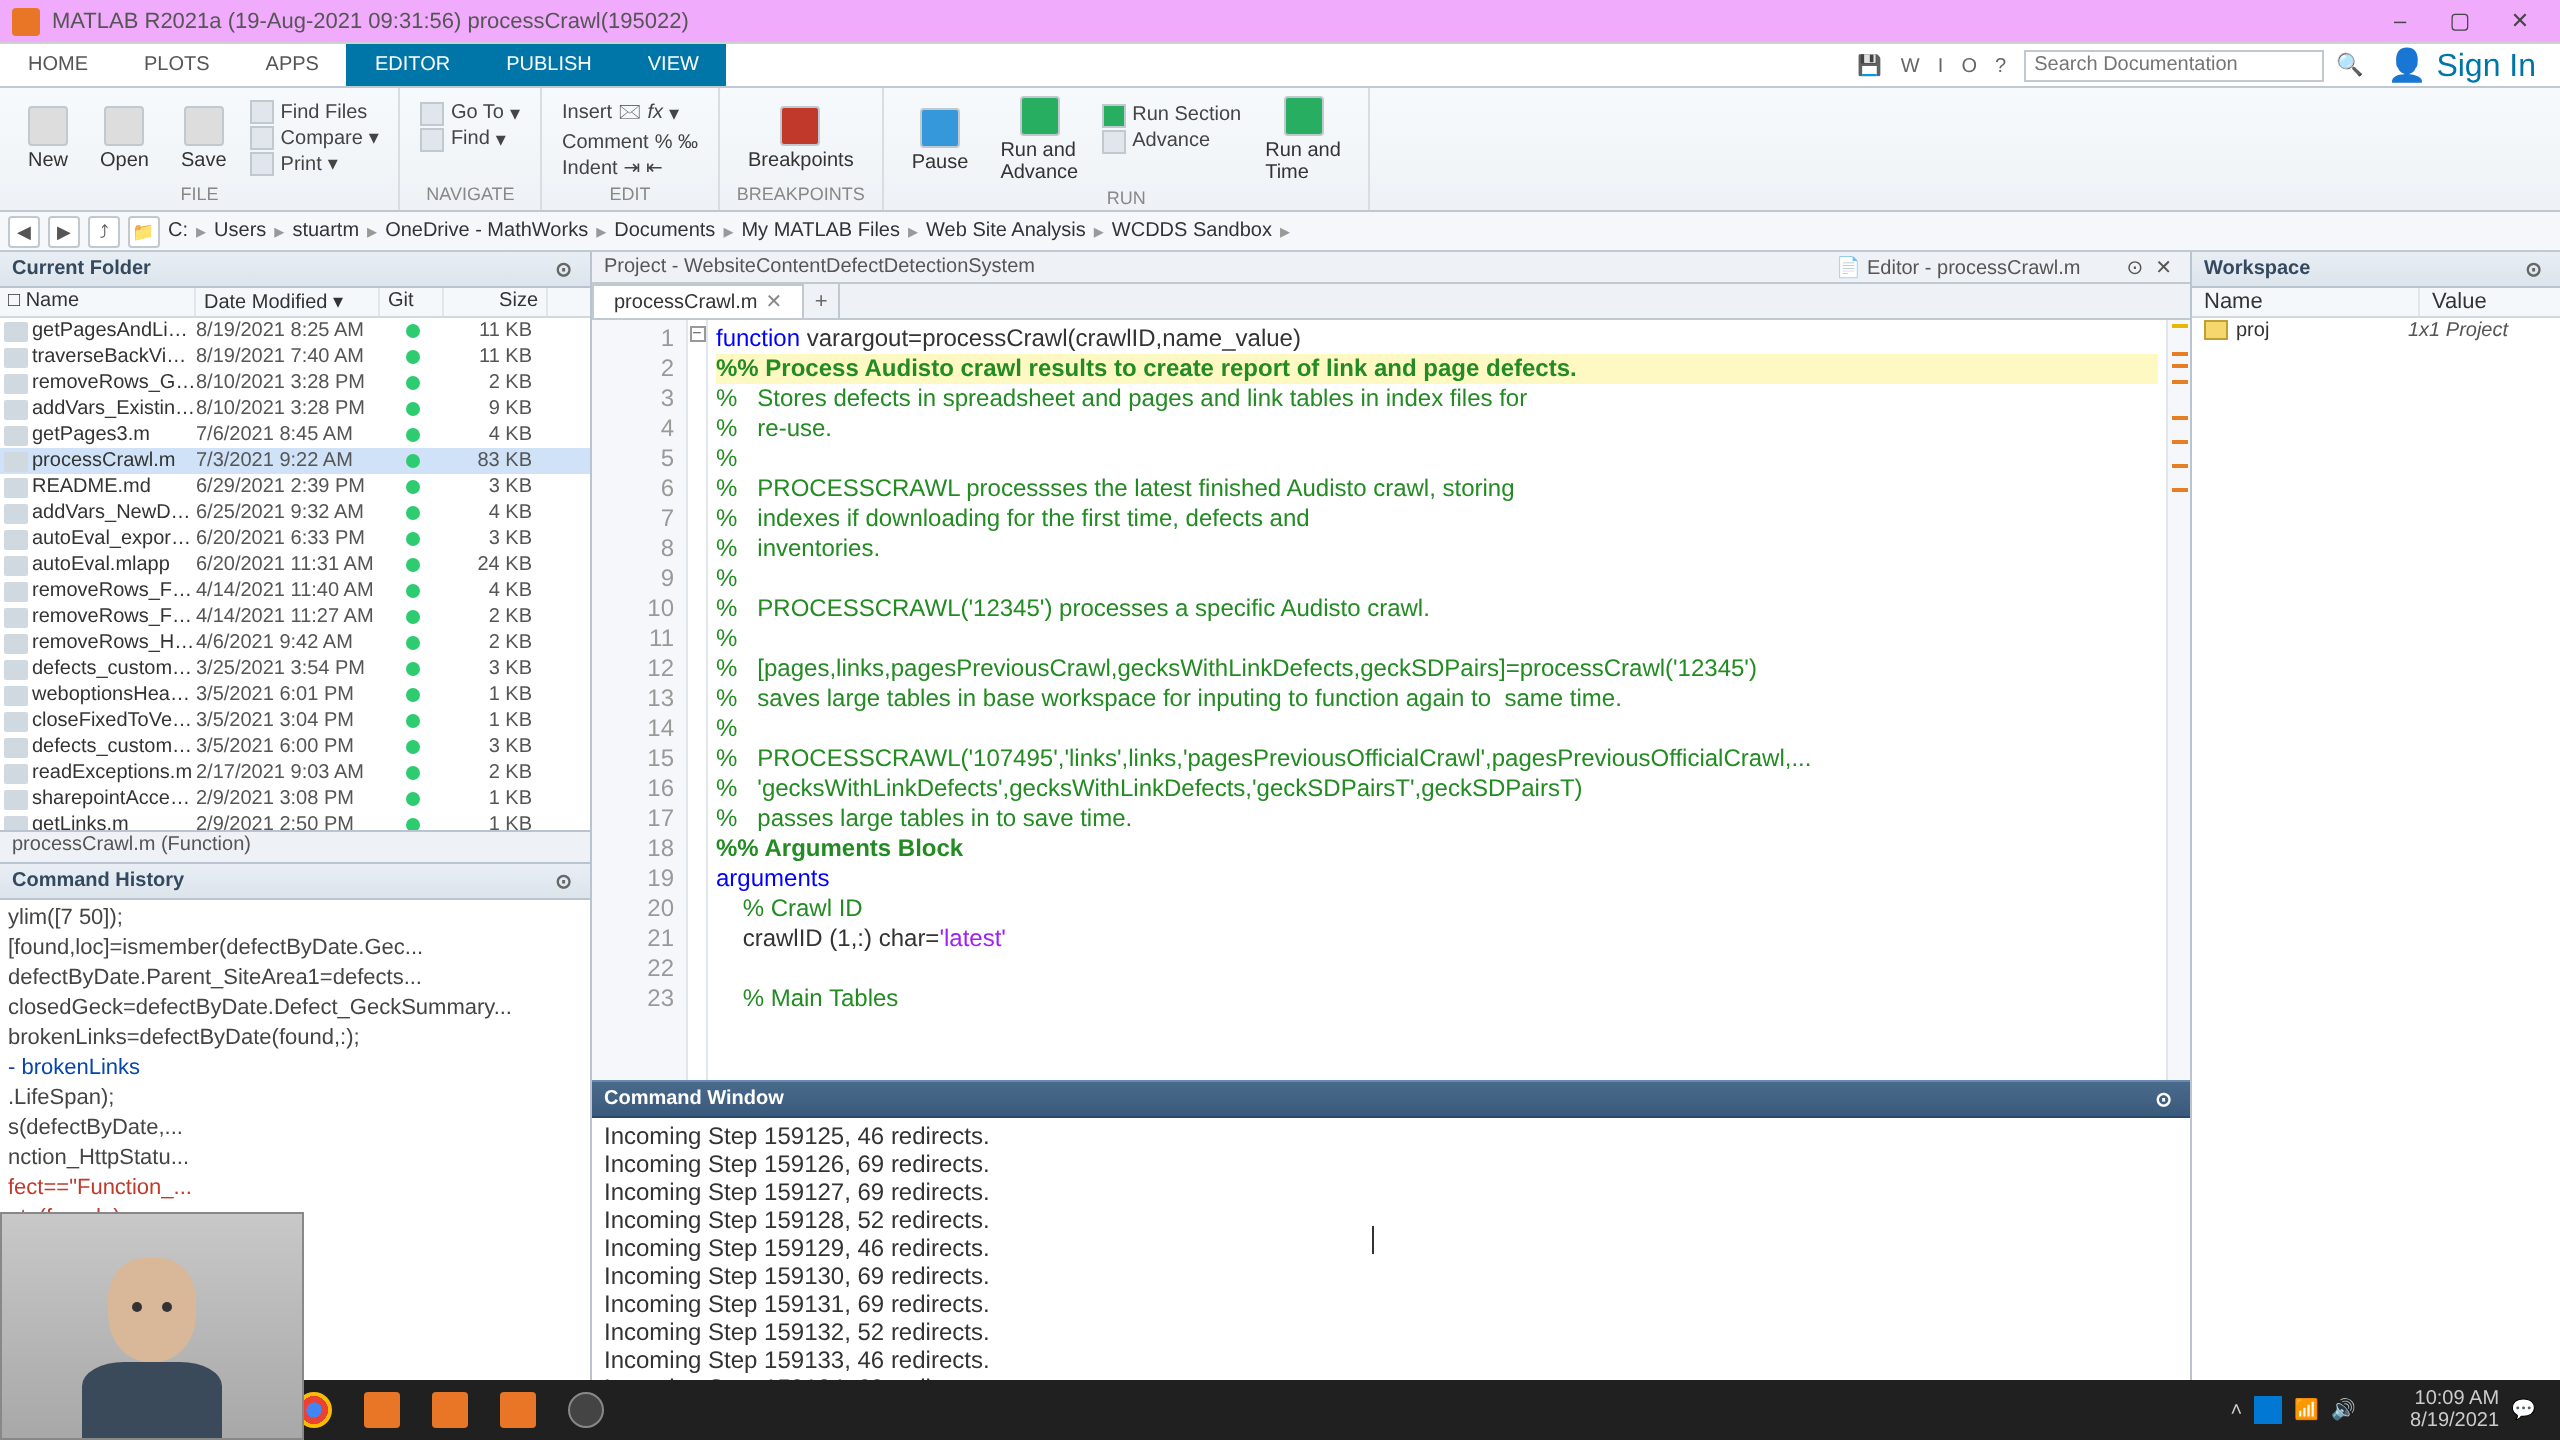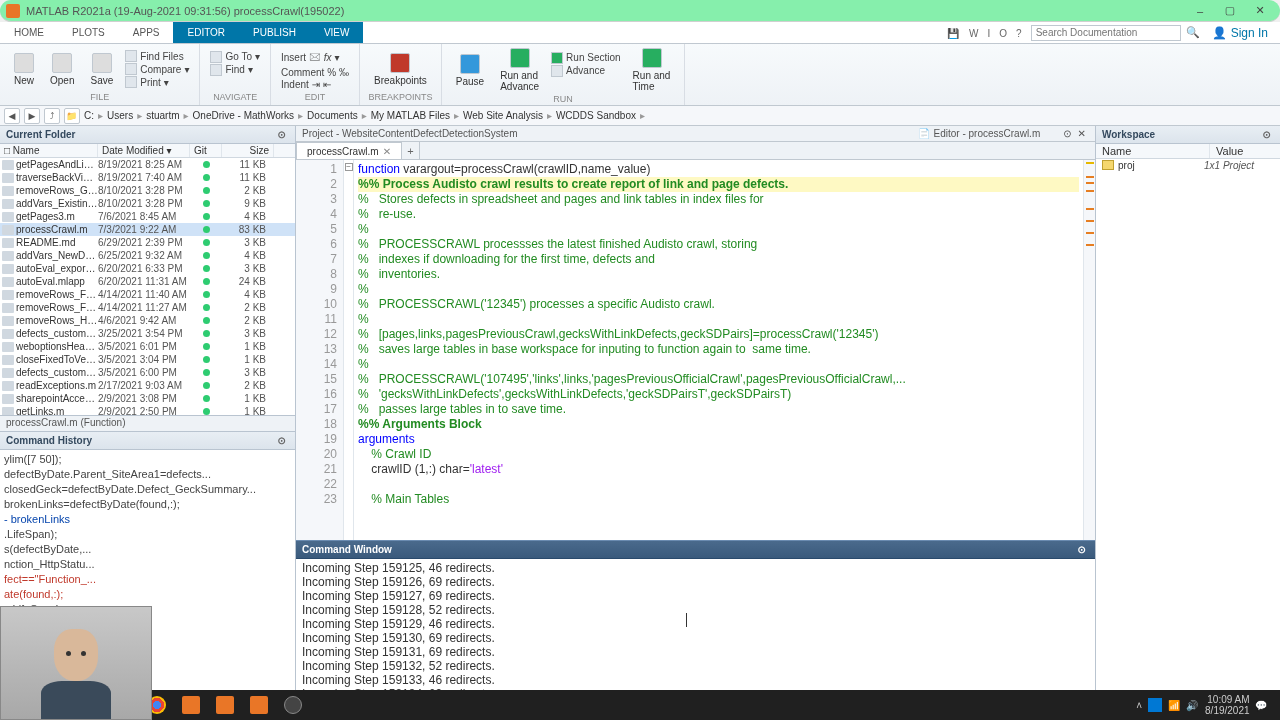--- a/index.html
+++ b/index.html
@@ -1,30 +1,30 @@
 <!DOCTYPE html>
 <html><head>
 <meta charset="utf-8">
 <style>
 * { margin: 0; padding: 0; box-sizing: border-box; font-family: "Segoe UI", Tahoma, sans-serif; }
 body { background: #f0f0f0; width: 1280px; height: 720px; overflow: hidden; font-size: 11px; color: #333; }
 
-.titlebar { height: 22px; background: #86efac; display: flex; align-items: center; padding: 0 6px; border-bottom: 1px solid #d0d0d0; border-radius: 11px; }
+.titlebar { height: 22px; background: #f0abfc; display: flex; align-items: center; padding: 0 6px; border-bottom: 1px solid #d0d0d0; }
 .titlebar .logo { width: 14px; height: 14px; background: #e97627; border-radius: 2px; margin-right: 6px; }
 .titlebar .title { flex: 1; font-size: 11px; color: #555; }
 .titlebar .winbtns { display: flex; gap: 2px; }
 .titlebar .winbtn { width: 28px; height: 18px; display: flex; align-items: center; justify-content: center; color: #444; cursor: pointer; }
 
 .toolstrip-tabs { height: 22px; background: #fff; display: flex; align-items: stretch; border-bottom: 1px solid #c0c8d0; }
 .toolstrip-tabs .tab { padding: 0 14px; display: flex; align-items: center; font-size: 10px; color: #555; cursor: pointer; }
 .toolstrip-tabs .tab.active { background: #0076a8; color: #fff; }
 .toolstrip-tabs .spacer { flex: 1; }
 .toolstrip-tabs .right-tools { display: flex; align-items: center; gap: 6px; padding-right: 6px; }
 .toolstrip-tabs .search-doc { width: 150px; height: 16px; border: 1px solid #c0c8d0; padding: 0 4px; font-size: 10px; }
-.toolstrip-tabs .signin { font-size: 12px; color: #0076a8; padding: 0 6px; cursor: pointer; }
+.toolstrip-tabs .signin { font-size: 16px; color: #0076a8; padding: 0 6px; cursor: pointer; }
 .toolstrip-tabs .quick-icons span { font-size: 10px; color: #666; padding: 0 3px; cursor: pointer; }
 
 .toolstrip { height: 62px; background: linear-gradient(#f7fafc, #eef2f6); border-bottom: 1px solid #c0c8d0; display: flex; }
 .ts-group { border-right: 1px solid #d8dde4; padding: 2px 8px; display: flex; flex-direction: column; }
 .ts-group .top { flex: 1; display: flex; align-items: center; gap: 4px; }
 .ts-group .label { text-align: center; font-size: 9px; color: #888; padding-bottom: 1px; }
 .ts-btn-big { display: flex; flex-direction: column; align-items: center; gap: 2px; padding: 2px 6px; cursor: pointer; }
 .ts-btn-big .icn { width: 20px; height: 20px; background: #ddd; border: 1px solid #c0c8d0; border-radius: 2px; }
 .ts-btn-big .txt { font-size: 10px; }
 .ts-subcol { display: flex; flex-direction: column; gap: 1px; }
@@ -478,20 +478,21 @@
     </div>
     <div class="detail-strip">processCrawl.m  (Function)</div>
     <div class="cmd-history">
       <div class="panel-header">
         <span>Command History</span>
         <span class="ph-spacer"></span>
         <span class="ph-btn">⊙</span>
       </div>
       <div class="ch-body" id="ch-body">
           <div class="ln">  ylim([7 50]);</div>
+          <div class="ln">  [found,loc]=ismember(defectByDate.Gec...</div>
           <div class="ln">  defectByDate.Parent_SiteArea1=defects...</div>
           <div class="ln">  closedGeck=defectByDate.Defect_GeckSummary...</div>
           <div class="ln">  brokenLinks=defectByDate(found,:);</div>
           <div class="ln bl">- brokenLinks</div>
           <div class="ln">              .LifeSpan);</div>
           <div class="ln">           s(defectByDate,...</div>
           <div class="ln">         nction_HttpStatu...</div>
           <div class="ln red">       fect=="Function_...</div>
           <div class="ln red">     ate(found,:);</div>
           <div class="ln">    s.LifeSpan);</div>
@@ -638,19 +639,19 @@
     </div>
   <div class="tbtn">
       <div class="tic" style="background:#444;border:1px solid #888;border-radius:50%;"></div>
     </div>
   <div class="spacer"></div>
   <div class="tray">
     <span>˄</span>
     <div class="tic" style="background:#0078d4;"></div>
     <span>📶</span>
     <span>🔊</span>
-    <div style="text-align:right;line-height:11px;">
+    <div style="text-align:right;line-height:11px;margin-left:21px;">
       <div>10:09 AM</div>
       <div>8/19/2021</div>
     </div>
     <span>💬</span>
   </div>
 </div>
 
 </body></html>

